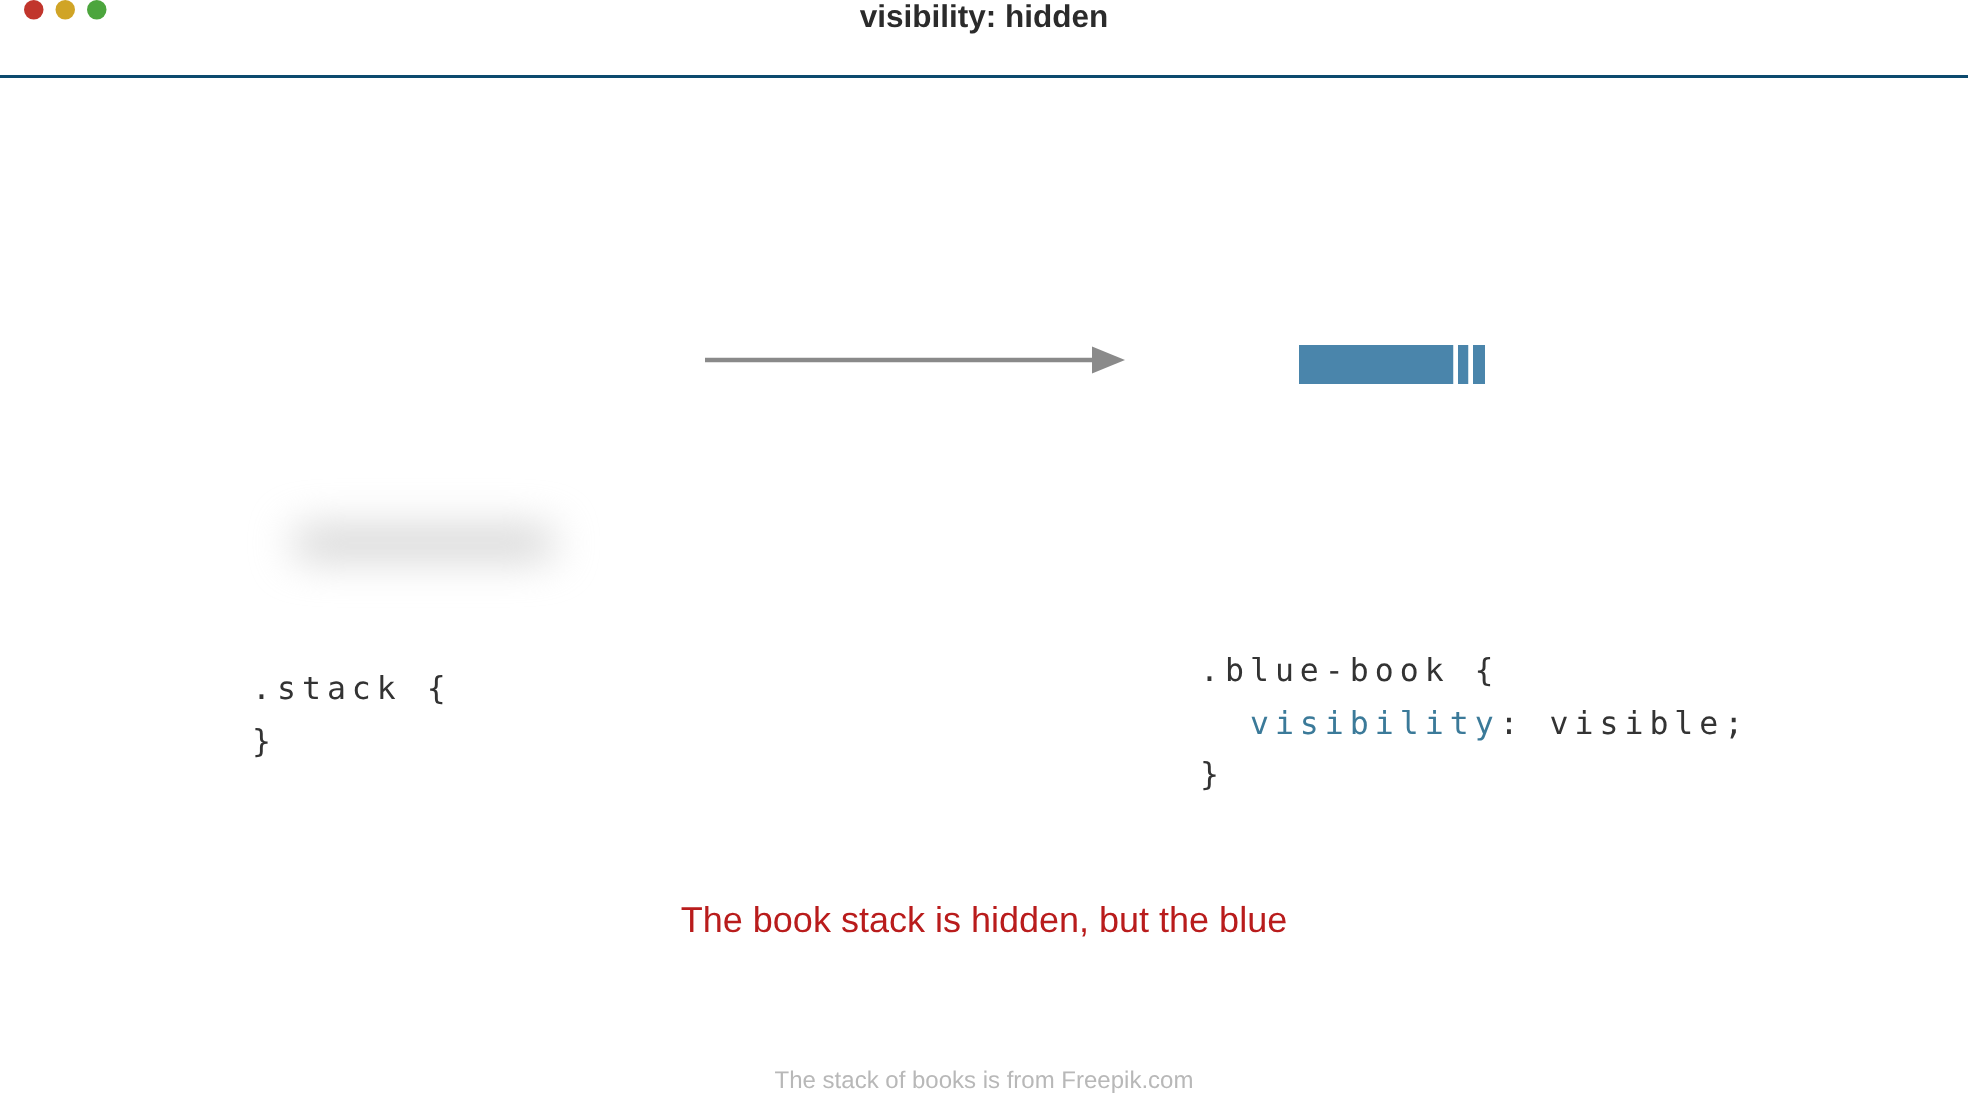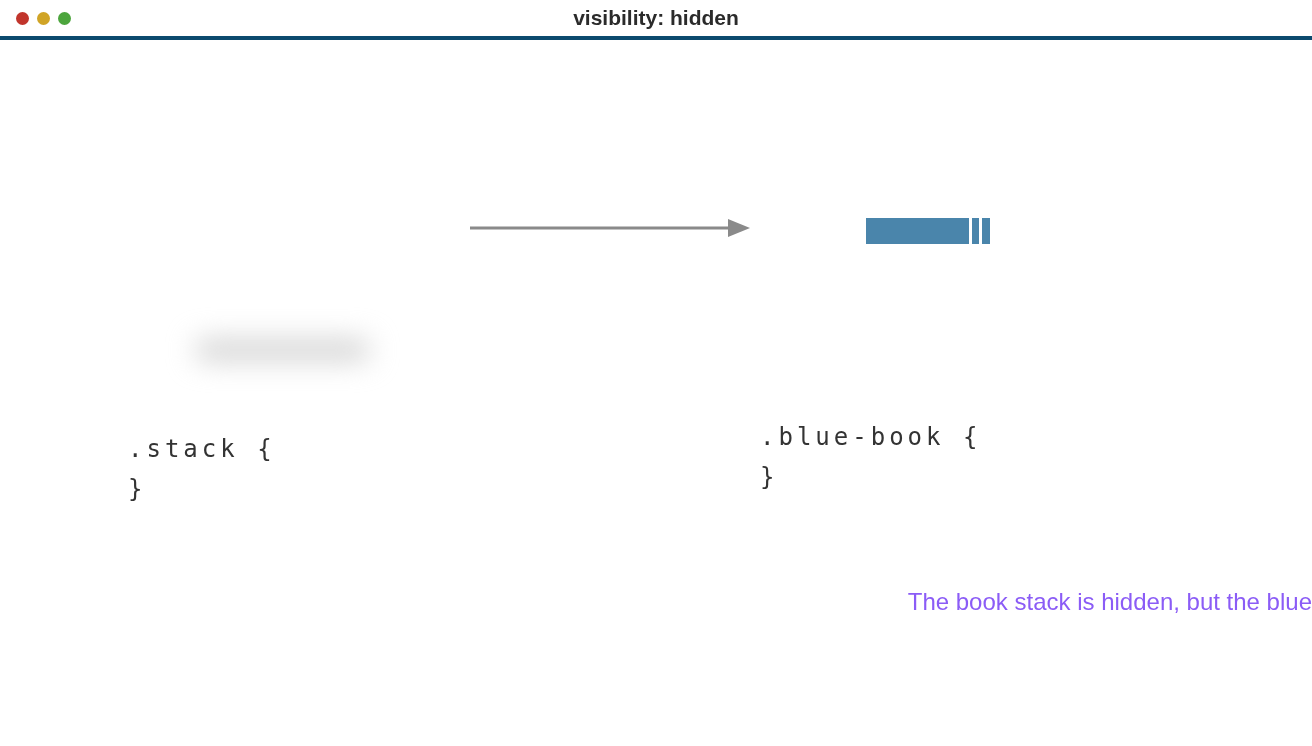--- a/index.html
+++ b/index.html
@@ -8,25 +8,24 @@
       box-sizing: border-box;
     }
     body {
       font-family: -apple-system, BlinkMacSystemFont, "Segoe UI", Helvetica, Arial, sans-serif;
       background: #ffffff;
       width: 1312px;
       height: 746px;
       overflow: hidden;
     }
     .titlebar {
-      height: 40px;
+      height: 52px;
       display: flex;
-      align-items: center;
       padding: 0 16px;
-      border-bottom: 4px solid #0c4a6e;
+      border-bottom: 2px solid #0c4a6e;
       position: relative;
     }
     .traffic-lights {
       display: flex;
       gap: 8px;
       position: absolute;
       left: 16px;
     }
     .traffic-light {
       width: 13px;
@@ -96,36 +95,37 @@
       top: 390px;
       left: 128px;
     }
     .code-right {
       position: absolute;
       top: 378px;
       left: 760px;
     }
     .code {
       font-family: "SF Mono", ui-monospace, Menlo, Consolas, monospace;
-      font-size: 24px;
+      font-size: 21px;
       letter-spacing: 4px;
       line-height: 1.65;
       color: #333333;
+      margin-left: 40px;
     }
     .code-property {
       color: #3b7a99;
     }
     .caption {
       position: absolute;
       top: 542px;
       width: 100%;
-      text-align: right;
+      text-align: center;
       font-size: 24px;
       line-height: 1.7;
-      color: #8b5cf6;
+      color: #b91c1c;
       font-weight: 400;
     }
     .credit {
       position: absolute;
       top: 660px;
       width: 100%;
       text-align: center;
       font-size: 16px;
       color: #b8b8b8;
     }
@@ -159,21 +159,23 @@
 
   <div class="blur-shape"></div>
 
   <div class="code code-left">
     <div><span>.stack {</span></div>
     <div><span>}</span></div>
   </div>
 
   <div class="code code-right">
     <div><span>.blue-book {</span></div>
+    <div>&nbsp;&nbsp;<span class="code-property">visibility</span><span>: visible;</span></div>
     <div><span>}</span></div>
   </div>
 
   <div class="caption">
     <div>The book stack is hidden, but the blue</div>
   </div>
 
+  <div class="credit">The stack of books is from Freepik.com</div>
 
 </div>
 
 </body></html>

